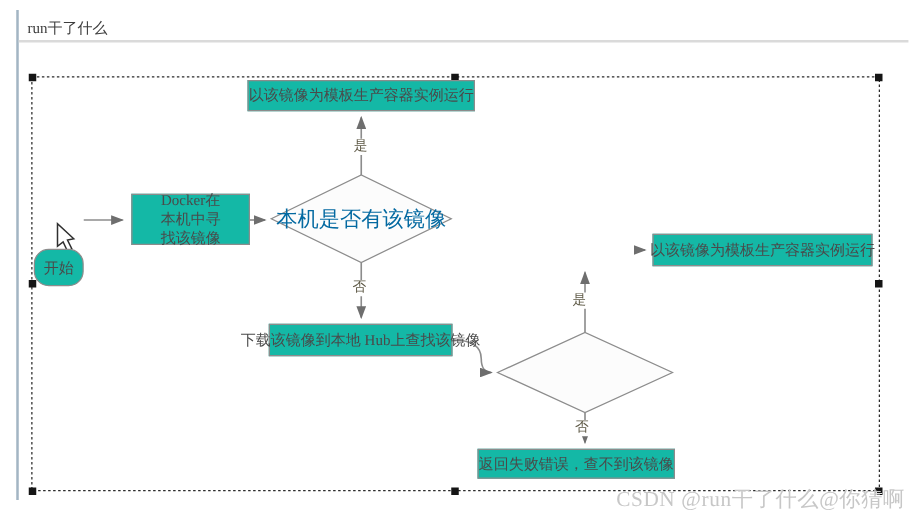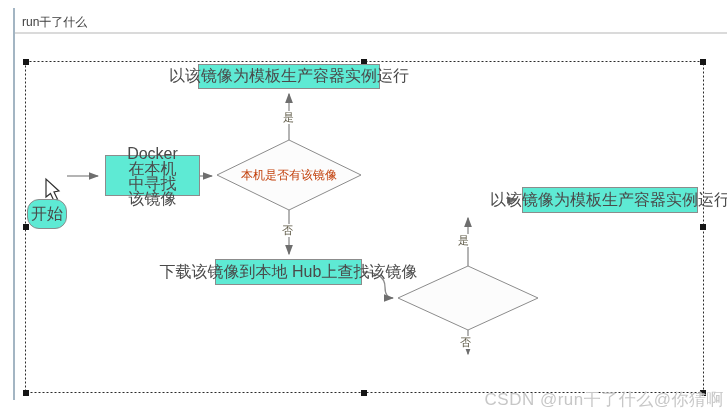--- a/index.html
+++ b/index.html
@@ -1,42 +1,42 @@
 <!DOCTYPE html>
 <html><head>
 <meta charset="utf-8">
 <style>
   * { margin:0; padding:0; box-sizing:border-box; }
   html,body { background:#fff; }
   .screen {
     position:relative; width:727px; height:420px; overflow:hidden;
-    background:#ffffff; font-family:Liberation Sans, sans-serif;
+    background:#ffffff; font-family:Liberation Serif, serif;
   }
   .page-title {
     position:absolute; left:22px; top:14px; font-size:12px; color:#3d3d3d;
   }
   .v-divider {
     position:absolute; left:13px; top:8px; width:2px; height:392px;
     background:#a3b5c3;
   }
   .h-divider {
     position:absolute; left:15px; right:0; top:32px; height:2px;
     background:#dadada;
   }
   svg.canvas { position:absolute; left:0; top:0; }
   .node {
     position:absolute; display:flex; align-items:center; justify-content:center;
-    border:1px solid #8c8c8c; background:#5eead4; color:#4a4a4a;
-    font-size:16px; text-align:center; white-space:nowrap;
+    border:1px solid #8c8c8c; background:#14b8a6; color:#4a4a4a;
+    font-size:12px; text-align:center; white-space:nowrap;
   }
   .node.start { border-radius:12px;margin-top:38px; }
   .node.wrap { white-space:normal; line-height:15px; padding:0 18px; }
   .diamond-label {
     position:absolute; display:flex; align-items:center; justify-content:center;
-    color:#c2410c; font-size:12px; white-space:nowrap; pointer-events:none;
+    color:#0369a1; font-size:17px; white-space:nowrap; pointer-events:none;
   }
   .edge-label {
     position:absolute; font-size:11px; color:#5d5845; background:#ffffff;
     padding:0 1px; line-height:13px;
   }
   .watermark {
     position:absolute; right:3px; top:388px; font-size:17px; color:#c7c7c7;
     letter-spacing:0.5px; text-shadow:1px 1px 0 rgba(255,255,255,0.9);
     white-space:nowrap;
   }
@@ -99,20 +99,21 @@
     <polygon points="398,298 468,266 538,298 468,330" fill="#fcfcfc" stroke="#8c8c8c" stroke-width="1"></polygon>
 
     <polygon points="46,179 46,197 50.5,193.5 54,201 57.5,199.2 54,192 59,191" fill="#ffffff" stroke="#2f2f2f" stroke-width="1.2"></polygon>
   </svg>
 
   <div class="node start" id="n-start">开始</div>
   <div class="node wrap" id="n-findlocal">Docker在本机中寻找该镜像</div>
   <div class="node" id="n-runtop">以该镜像为模板生产容器实例运行</div>
   <div class="node" id="n-searchhub">下载该镜像到本地 Hub上查找该镜像</div>
   <div class="node" id="n-runright">以该镜像为模板生产容器实例运行</div>
+  <div class="node" id="n-fail">返回失败错误，查不到该镜像</div>
 
   <div class="diamond-label" id="d1-label">本机是否有该镜像</div>
 
   <div class="edge-label" id="lbl-yes1">是</div>
   <div class="edge-label" id="lbl-no1">否</div>
   <div class="edge-label" id="lbl-yes2">是</div>
   <div class="edge-label" id="lbl-no2">否</div>
 
   <div class="watermark">CSDN @run干了什么@你猜啊</div>
 

